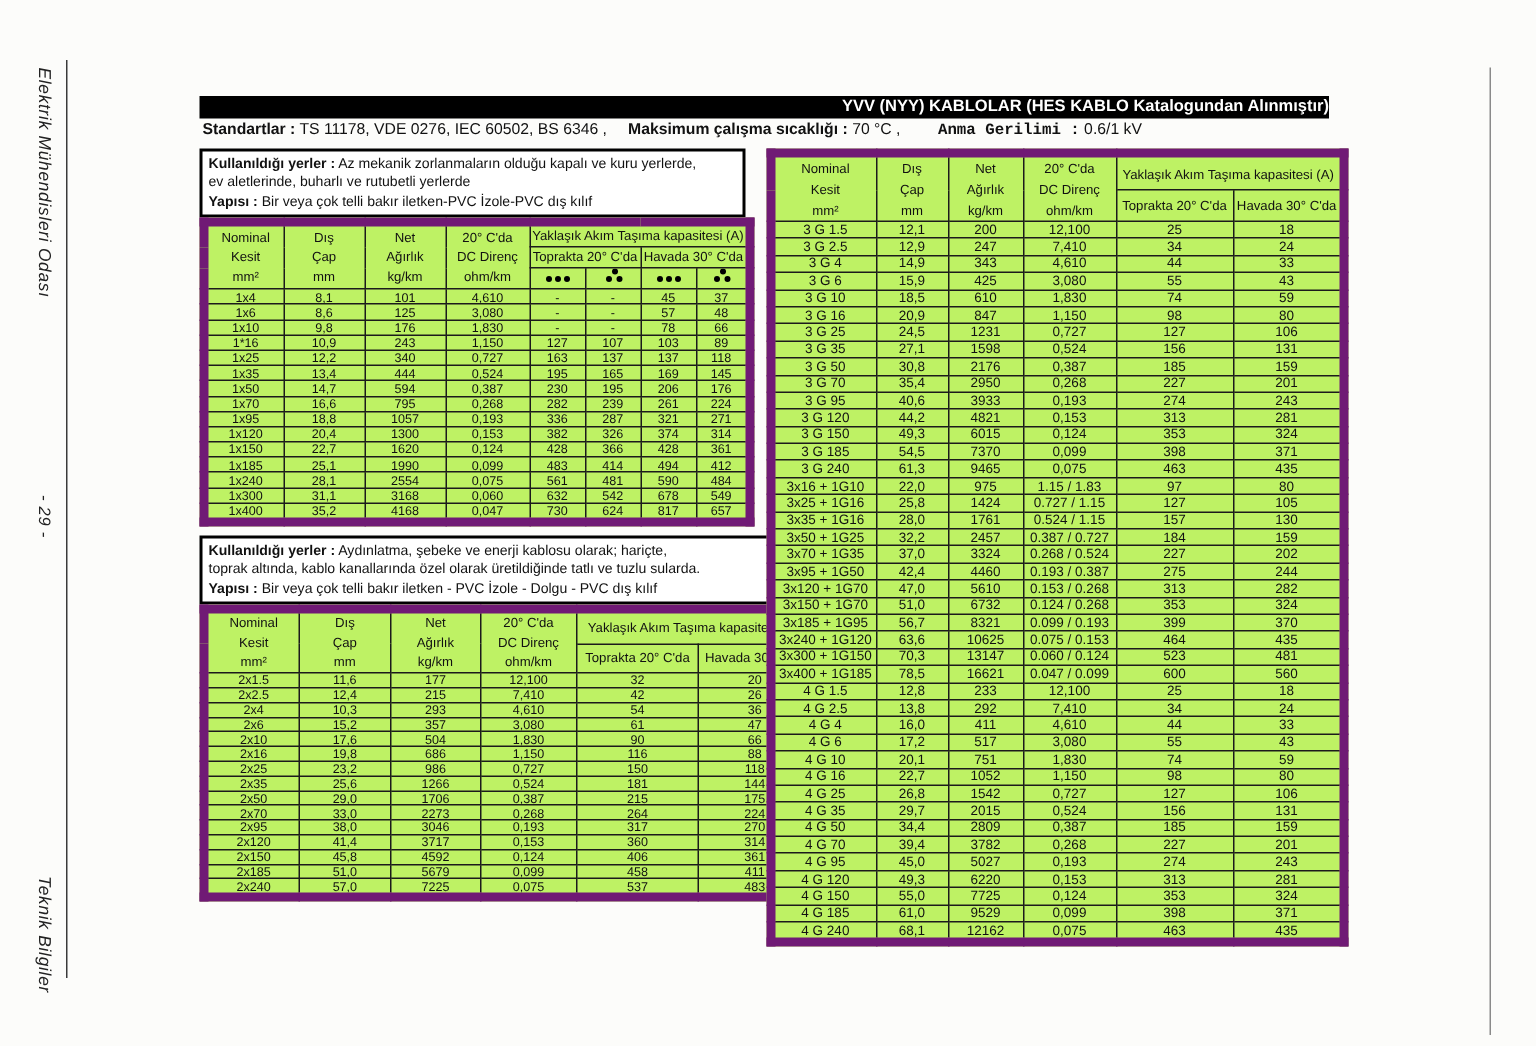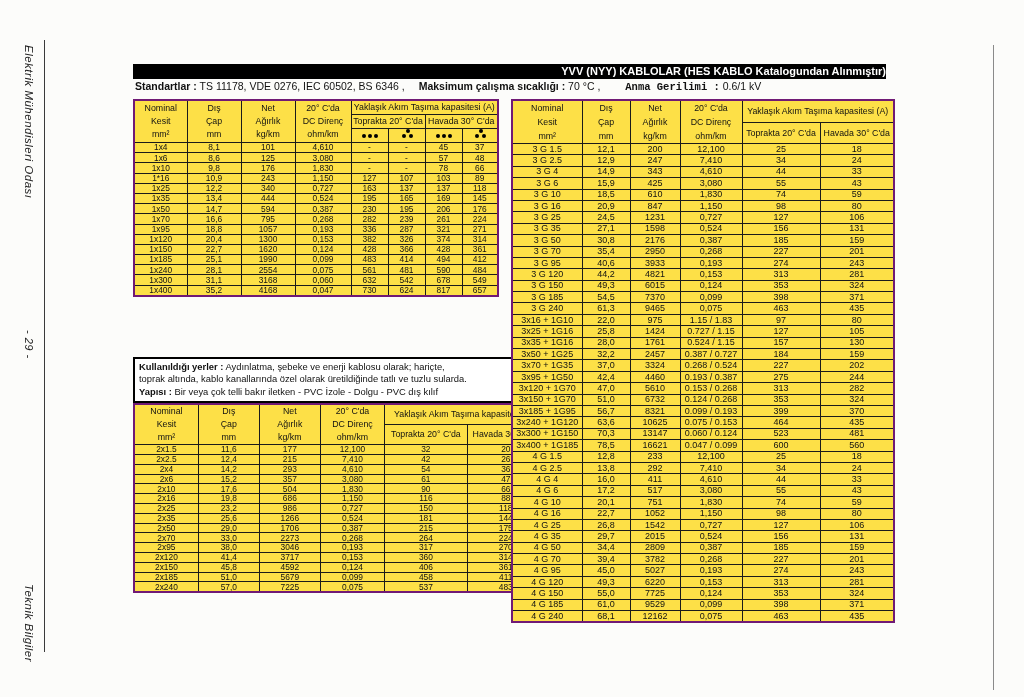--- a/index.html
+++ b/index.html
@@ -27,22 +27,22 @@
   
   .box { position:absolute; background:transparent; }
   #box1 { left:133px; top:99px;  width:364px; }
   #box2 { left:133px; top:357px; width:413px; }
   #box3 { left:511px; top:99px;  width:382px; }
 
   .notes { border:2px solid #000; background:#fff; padding:2px 4px 3px 4px;
     font-size:9.4px; line-height:1.32; }
   .notes .txt { white-space:pre-line; }
 
-  table.ctable { border-collapse:collapse; table-layout:fixed; background:#fde047;
-    border:2px solid #701a75; width:100%; }
+  table.ctable { border-collapse:collapse; table-layout:fixed; background:#bef264;
+    border:6px solid #701a75; width:100%; }
   table.ctable th, table.ctable td { border:1px solid #1b1b1b; text-align:center;
     padding:0 1px; overflow:hidden; }
   table.ctable th { font-weight:normal; font-size:8.8px; line-height:13px; }
   th.pre { white-space:pre-line; }
   table.t1 td { font-size:8.4px; height:9.2px; line-height:1; }
   table.t2 td { font-size:8.4px; height:8.8px; line-height:1; }
   table.t3 td { font-size:9px;   height:10.4px; line-height:1; }
   table.t3 th { line-height:14px; }
   tr.iconrow th { height:13px; }
 
@@ -66,20 +66,25 @@
   <div id="side-bottom" class="side-text">Teknik Bilgiler</div>
   <div id="right-line"></div>
 
   <div id="title-bar">YVV (NYY) KABLOLAR (HES KABLO Katalogundan Alınmıştır)</div>
 
   <div id="standards-row">
     <b>Standartlar :</b><span> TS 11178, VDE 0276, IEC 60502, BS 6346  ,</span><b class="g1">Maksimum çalışma sıcaklığı :</b><span> 70 °C ,</span><b class="g2">Anma Gerilimi :</b><span> 0.6/1 kV</span>
   </div>
 
   <div id="box1" class="box">
+    <div class="notes">
+      <b>Kullanıldığı yerler :</b><span class="txt"> Az mekanik zorlanmaların olduğu kapalı ve kuru yerlerde,
+ev aletlerinde, buharlı ve rutubetli yerlerde</span><br>
+      <b>Yapısı :</b><span class="txt"> Bir veya çok telli bakır iletken-PVC İzole-PVC dış kılıf</span>
+    </div>
     <table class="ctable t1">
       <colgroup>
         <col style="width:53px">
           <col style="width:54px">
           <col style="width:54px">
           <col style="width:56px">
         <col style="width:37px">
           <col style="width:37px">
           <col style="width:37px">
           <col style="width:36px">
@@ -332,21 +337,21 @@
             <td>2x2.5</td>
             <td>12,4</td>
             <td>215</td>
             <td>7,410</td>
             <td>42</td>
             <td>26</td>
           </tr>
 
           <tr>
             <td>2x4</td>
-            <td>14,2</td>
+            <td>10,3</td>
             <td>293</td>
             <td>4,610</td>
             <td>54</td>
             <td>36</td>
           </tr>
 
           <tr>
             <td>2x6</td>
             <td>15,2</td>
             <td>357</td>

